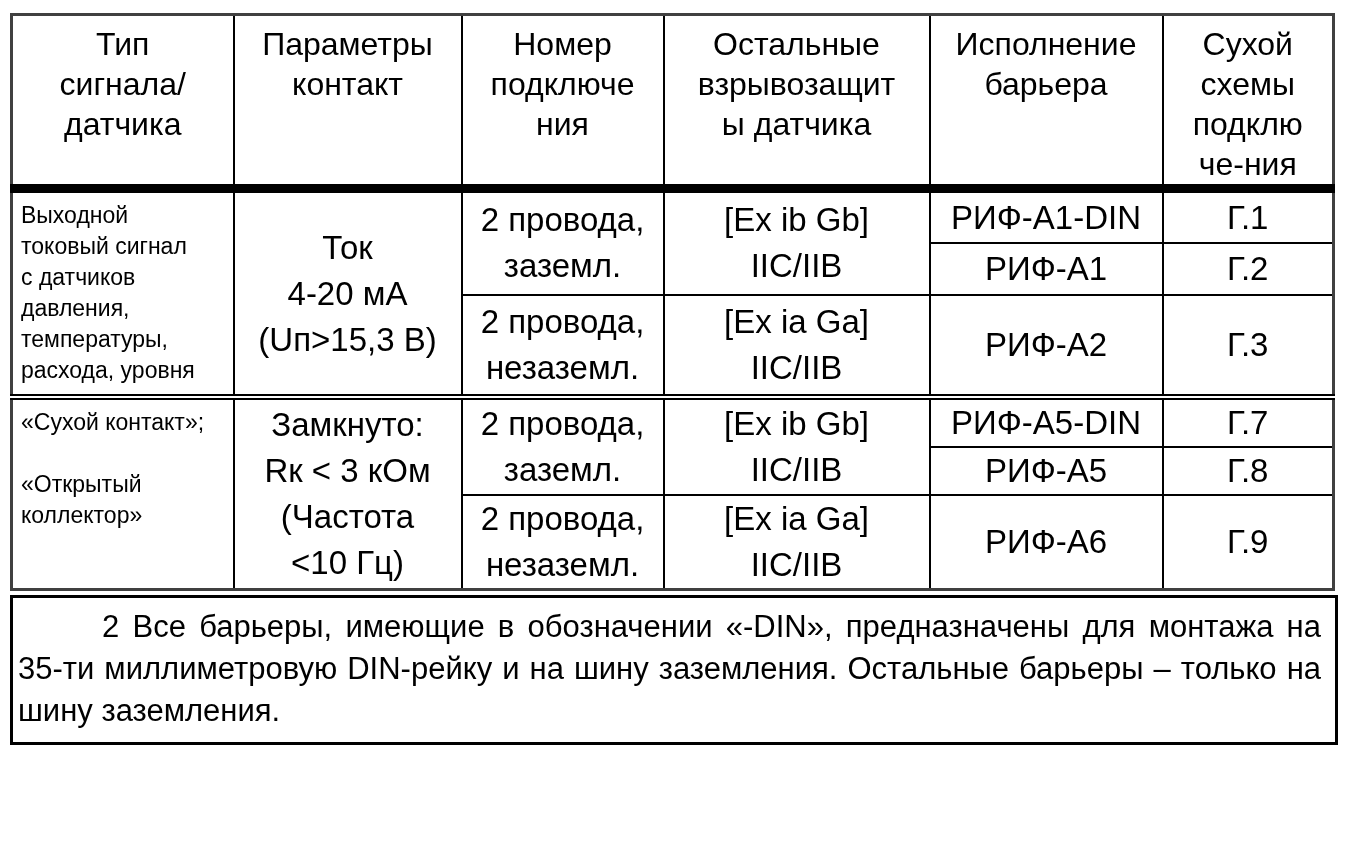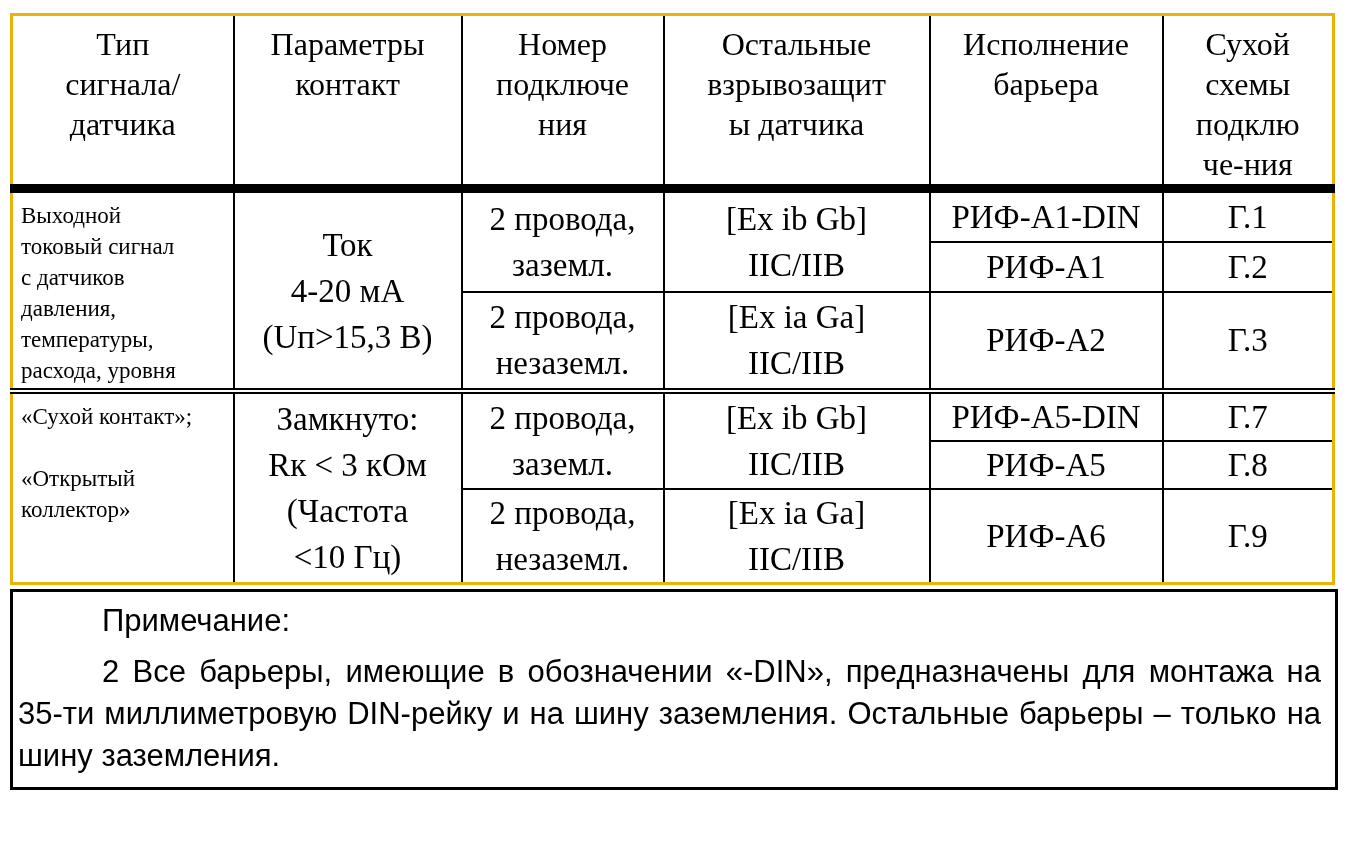--- a/index.html
+++ b/index.html
@@ -15,22 +15,21 @@
   .page {
     box-sizing: border-box;
     width: 1347px;
     height: 850px;
     padding: 13px 0 0 10px;
   }
   table.main {
     border-collapse: collapse;
     table-layout: fixed;
     width: 1322px;
-    border: 3px solid #eab308;
-    font-family: Liberation Serif, serif;
+    border: 3px solid #404040;
   }
   table.main th,
   table.main td {
     border: 2px solid #000;
     white-space: pre-line;
     text-align: center;
     padding: 0;
     overflow: hidden;
   }
   table.main thead th {
@@ -44,21 +43,21 @@
   table.main tbody td {
     font-size: 33px;
     line-height: 46px;
     vertical-align: middle;
   }
   table.main tbody td.small-left {
     font-size: 23px;
     line-height: 31px;
     text-align: left;
     vertical-align: top;
-    padding: 7px 4px 2px 8px;
+    padding: 7px 4px 8px 8px;
   }
   tr.group-start td {
     border-top: 6px double #000;
     margin-top: 36px;
   }
   .notes {
     box-sizing: border-box;
     width: 1328px;
     margin-top: 4px;
     border: 3px solid #000;
@@ -171,17 +170,16 @@
 незаземл.</td>
         <td>[Ex ia Ga]
 IIC/IIB</td>
         <td>РИФ-А6</td>
         <td>Г.9</td>
       </tr>
     </tbody>
   </table>
 
   <div class="notes">
-    <p class="title">Примечание:</p>
     <p>2 Все барьеры, имеющие в обозначении «-DIN», предназначены для монтажа на 35-ти миллиметровую DIN-рейку и на шину заземления. Остальные барьеры – только на шину заземления.</p>
   </div>
 
 </div>
 
 </body></html>

